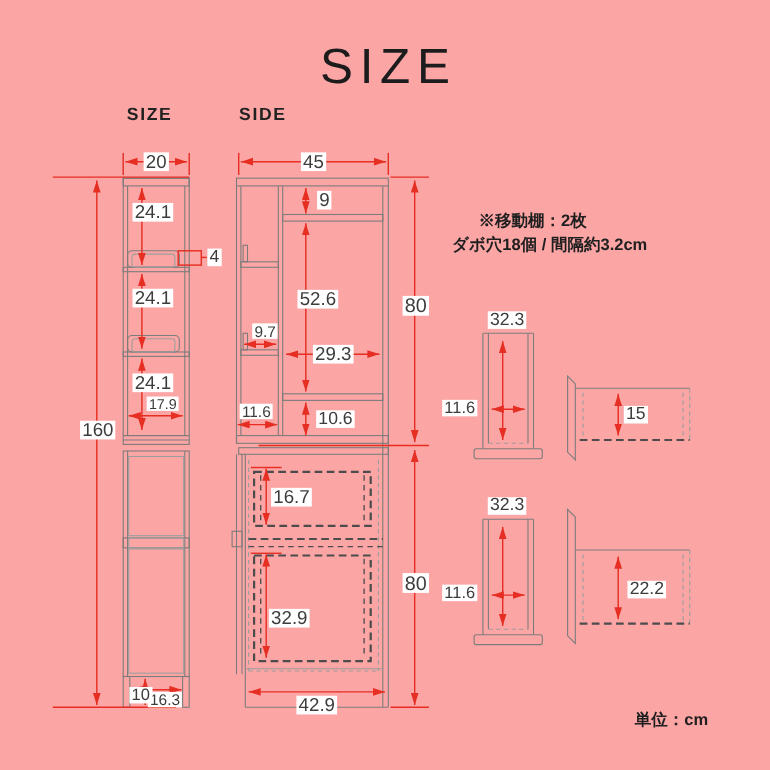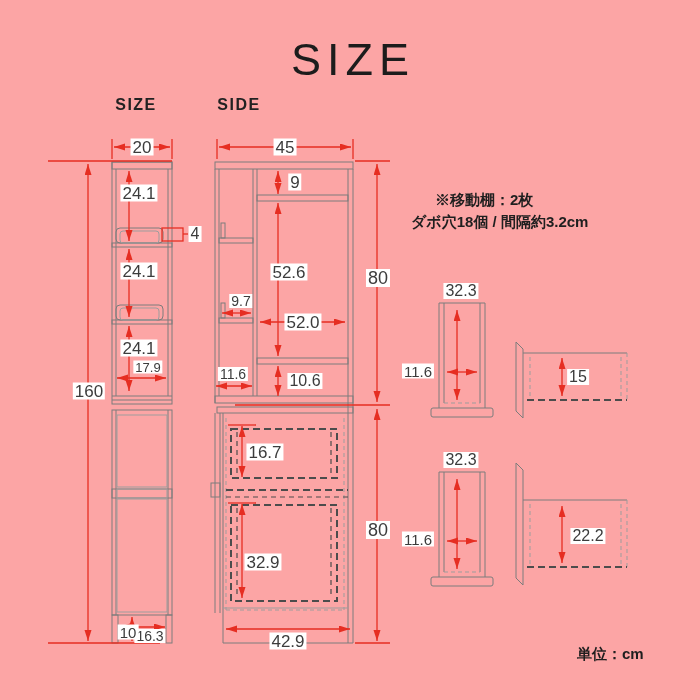--- a/index.html
+++ b/index.html
@@ -198,21 +198,21 @@
   <span class="lbl fs16" style="left:195px;top:234px">4</span>
   <span class="lbl fs13" style="left:148px;top:367px">17.9</span>
   <span class="lbl fs17" style="left:89px;top:391px">160</span>
   <span class="lbl fs14" style="left:150px;top:636px">16.3</span>
   <span class="lbl fs15" style="left:128px;top:632px">10</span>
 
   <span class="lbl fs17" style="left:285px;top:147px">45</span>
   <span class="lbl fs17" style="left:295px;top:182px">9</span>
   <span class="lbl fs17" style="left:289px;top:272px">52.6</span>
   <span class="lbl fs14" style="left:241px;top:301px">9.7</span>
-  <span class="lbl fs17" style="left:303px;top:322px">52.0</span>
+  <span class="lbl fs17" style="left:303px;top:322px">29.3</span>
   <span class="lbl fs18" style="left:378px;top:278px">80</span>
   <span class="lbl fs14" style="left:233px;top:374px">11.6</span>
   <span class="lbl fs16" style="left:305px;top:381px">10.6</span>
   <span class="lbl fs17" style="left:265px;top:452px">16.7</span>
   <span class="lbl fs17" style="left:263px;top:562px">32.9</span>
   <span class="lbl fs18" style="left:378px;top:530px">80</span>
   <span class="lbl fs17" style="left:288px;top:641px">42.9</span>
 
   <span class="lbl fs16" style="left:461px;top:291px">32.3</span>
   <span class="lbl fs15" style="left:418px;top:371px">11.6</span>

